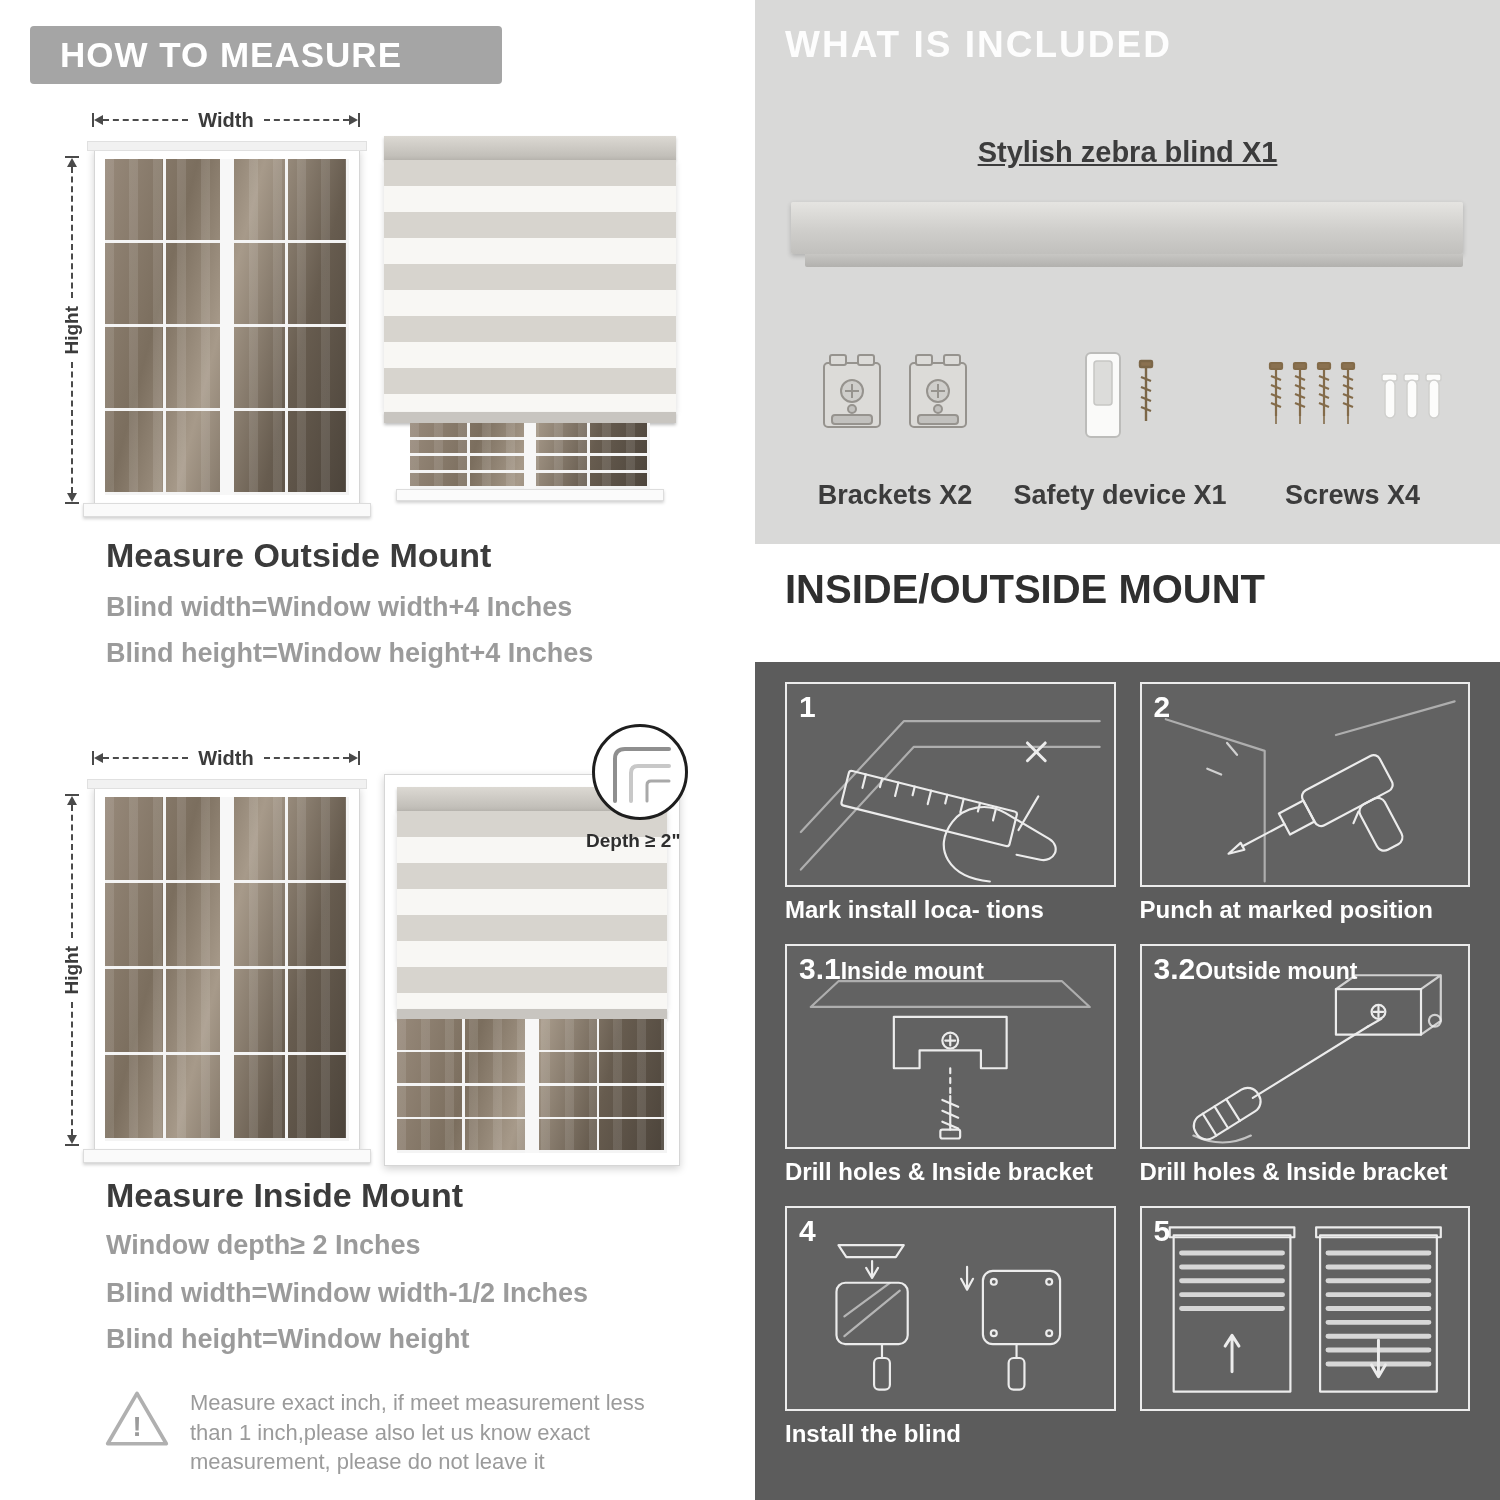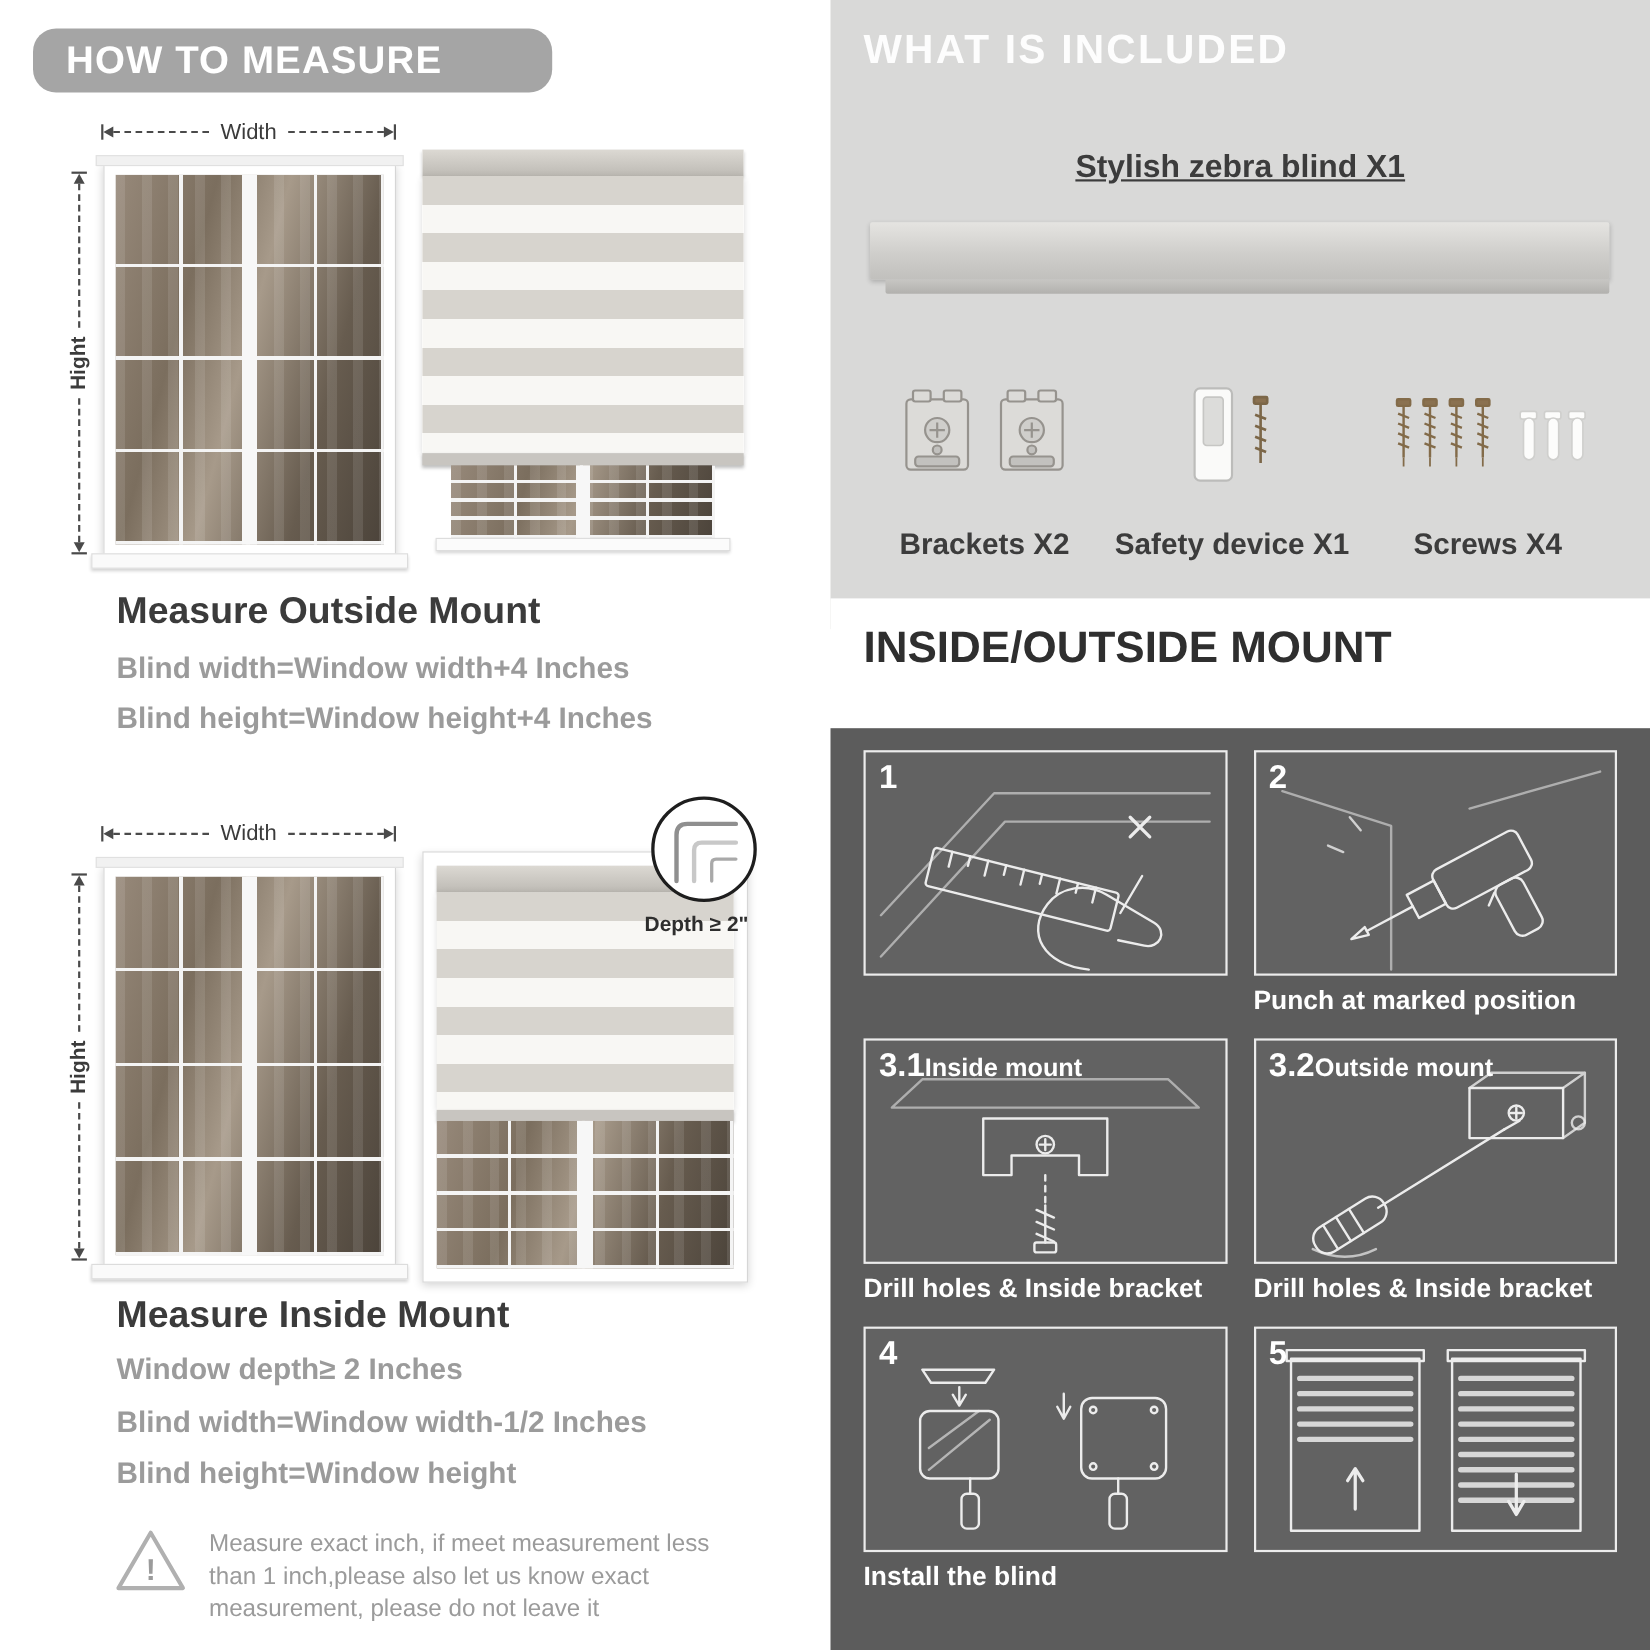--- a/index.html
+++ b/index.html
@@ -1,21 +1,21 @@
 <!DOCTYPE html>
 <html><head>
 <meta charset="utf-8">
 <style>
   html,body{margin:0;padding:0;background:#fff;}
   .canvas{position:relative;width:1500px;height:1500px;background:#fff;overflow:hidden;
           font-family:"Liberation Sans", sans-serif;}
   
   .left-panel{position:absolute;left:0;top:0;width:755px;height:1500px;background:#fff;}
   .banner{position:absolute;left:30px;top:26px;width:472px;height:58px;background:#a5a5a5;
-          border-radius:21px;color:#fff;font-size:35px;font-weight:700;letter-spacing:1px;
+          border-radius:4px;color:#fff;font-size:35px;font-weight:700;letter-spacing:1px;
           line-height:58px;padding-left:30px;box-sizing:border-box;}
   .fig{position:absolute;}
   .fig1{left:62px;top:108px;width:628px;height:420px;}
   .fig2{left:62px;top:724px;width:640px;height:445px;}
   
   .window{position:absolute;background:#fff;border:1px solid #d6d6d6;box-shadow:0 3px 8px rgba(0,0,0,.18);
           padding:10px;box-sizing:border-box;}
   .panes{width:100%;height:100%;
     background:
       linear-gradient(90deg, rgba(0,0,0,0) 0 47.3%, #f7f7f7 47.3% 52.7%, rgba(0,0,0,0) 52.7%),
@@ -25,21 +25,21 @@
       linear-gradient(105deg,#97897a 0%,#7b6e5e 28%,#a79a8a 48%,#675c4f 74%,#4b433a 100%);}
   .sill{position:absolute;left:-12px;right:-12px;bottom:-12px;height:12px;background:#fafafa;
         border:1px solid #dcdcdc;box-shadow:0 2px 3px rgba(0,0,0,.18);}
   .lintel{position:absolute;left:-8px;right:-8px;top:-8px;height:8px;background:#f1f1f1;border:1px solid #e0e0e0;}
   
   .h-measure{position:absolute;display:flex;align-items:center;height:16px;}
   .h-measure .cap{width:2px;height:14px;background:#4a4a4a;}
   .h-measure .ah-l{width:0;height:0;border-top:5px solid transparent;border-bottom:5px solid transparent;border-right:9px solid #4a4a4a;}
   .h-measure .ah-r{width:0;height:0;border-top:5px solid transparent;border-bottom:5px solid transparent;border-left:9px solid #4a4a4a;}
   .h-measure .line{flex:1;border-top:2px dashed #4a4a4a;height:0;}
-  .h-measure .lbl{margin:0 10px;font-size:20px;font-weight:400;color:#3b3b3b;}
+  .h-measure .lbl{margin:0 10px;font-size:20px;font-weight:700;color:#3b3b3b;}
   .v-measure{position:absolute;display:flex;flex-direction:column;align-items:center;width:16px;}
   .v-measure .cap{height:2px;width:14px;background:#4a4a4a;}
   .v-measure .ah-u{width:0;height:0;border-left:5px solid transparent;border-right:5px solid transparent;border-bottom:9px solid #4a4a4a;}
   .v-measure .ah-d{width:0;height:0;border-left:5px solid transparent;border-right:5px solid transparent;border-top:9px solid #4a4a4a;}
   .v-measure .line{flex:1;border-left:2px dashed #4a4a4a;width:0;}
   .v-measure .lbl{writing-mode:vertical-rl;transform:rotate(180deg);margin:8px 0;font-size:19px;font-weight:700;color:#3b3b3b;}
   
   .blind-out{position:absolute;left:322px;top:28px;width:292px;height:390px;}
   .cassette{height:24px;background:linear-gradient(180deg,#dcd9d3,#bdbab4);box-shadow:0 2px 3px rgba(0,0,0,.2);}
   .slats{background:repeating-linear-gradient(180deg,#d7d4ce 0 26px,#f8f7f4 26px 52px);box-shadow:0 2px 6px rgba(0,0,0,.15);}
@@ -295,20 +295,21 @@
               <g transform="rotate(14 150 130)">
                 <rect x="55" y="108" width="175" height="36" rx="3"></rect>
                 <path d="M72 108v14 M89 108v9 M106 108v14 M123 108v9 M140 108v14 M157 108v9 M174 108v14 M191 108v9 M208 108v14"></path>
               </g>
               <path d="M243 58 l18 18 M261 58 l-18 18" stroke-width="3"></path>
               <path d="M205 198 c-42 -4 -58 -34 -38 -60 c12 -16 36 -20 54 -9 l44 26 c13 8 5 24 -9 21 l-24 -5"></path>
               <path d="M234 146 l20 -34"></path>
             </g>
           </svg>
         </div>
+        <div class="step-caption">Mark install loca- tions</div>
       </div>
 
       <div class="step">
         <div class="step-box">
           <div class="step-head">
             <span class="step-num">2</span>
           </div>
           <svg class="step-art" viewBox="0 0 330 200">
             <g stroke="#ececec" fill="none" stroke-width="2.2" stroke-linecap="round" stroke-linejoin="round">
               <path d="M24 34 L124 66 L124 198" opacity=".55"></path>

